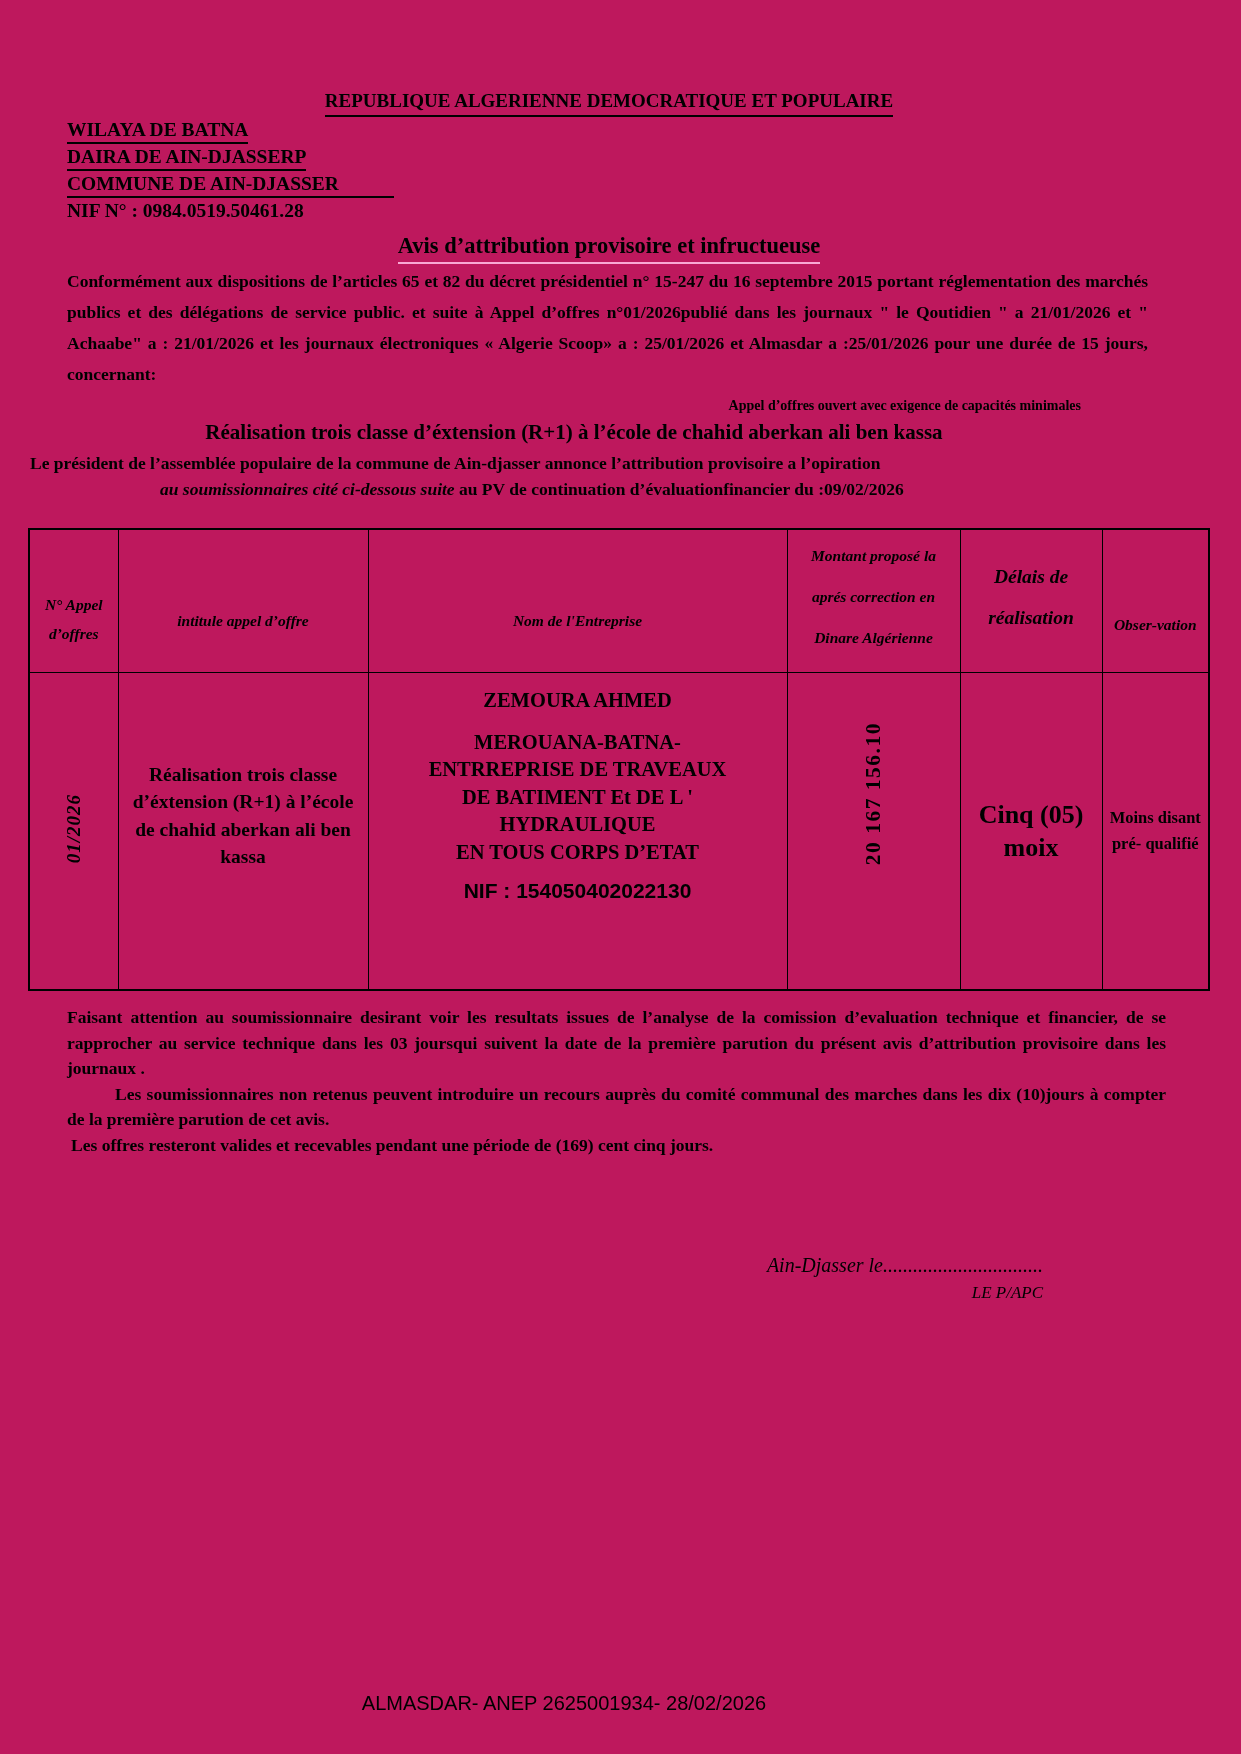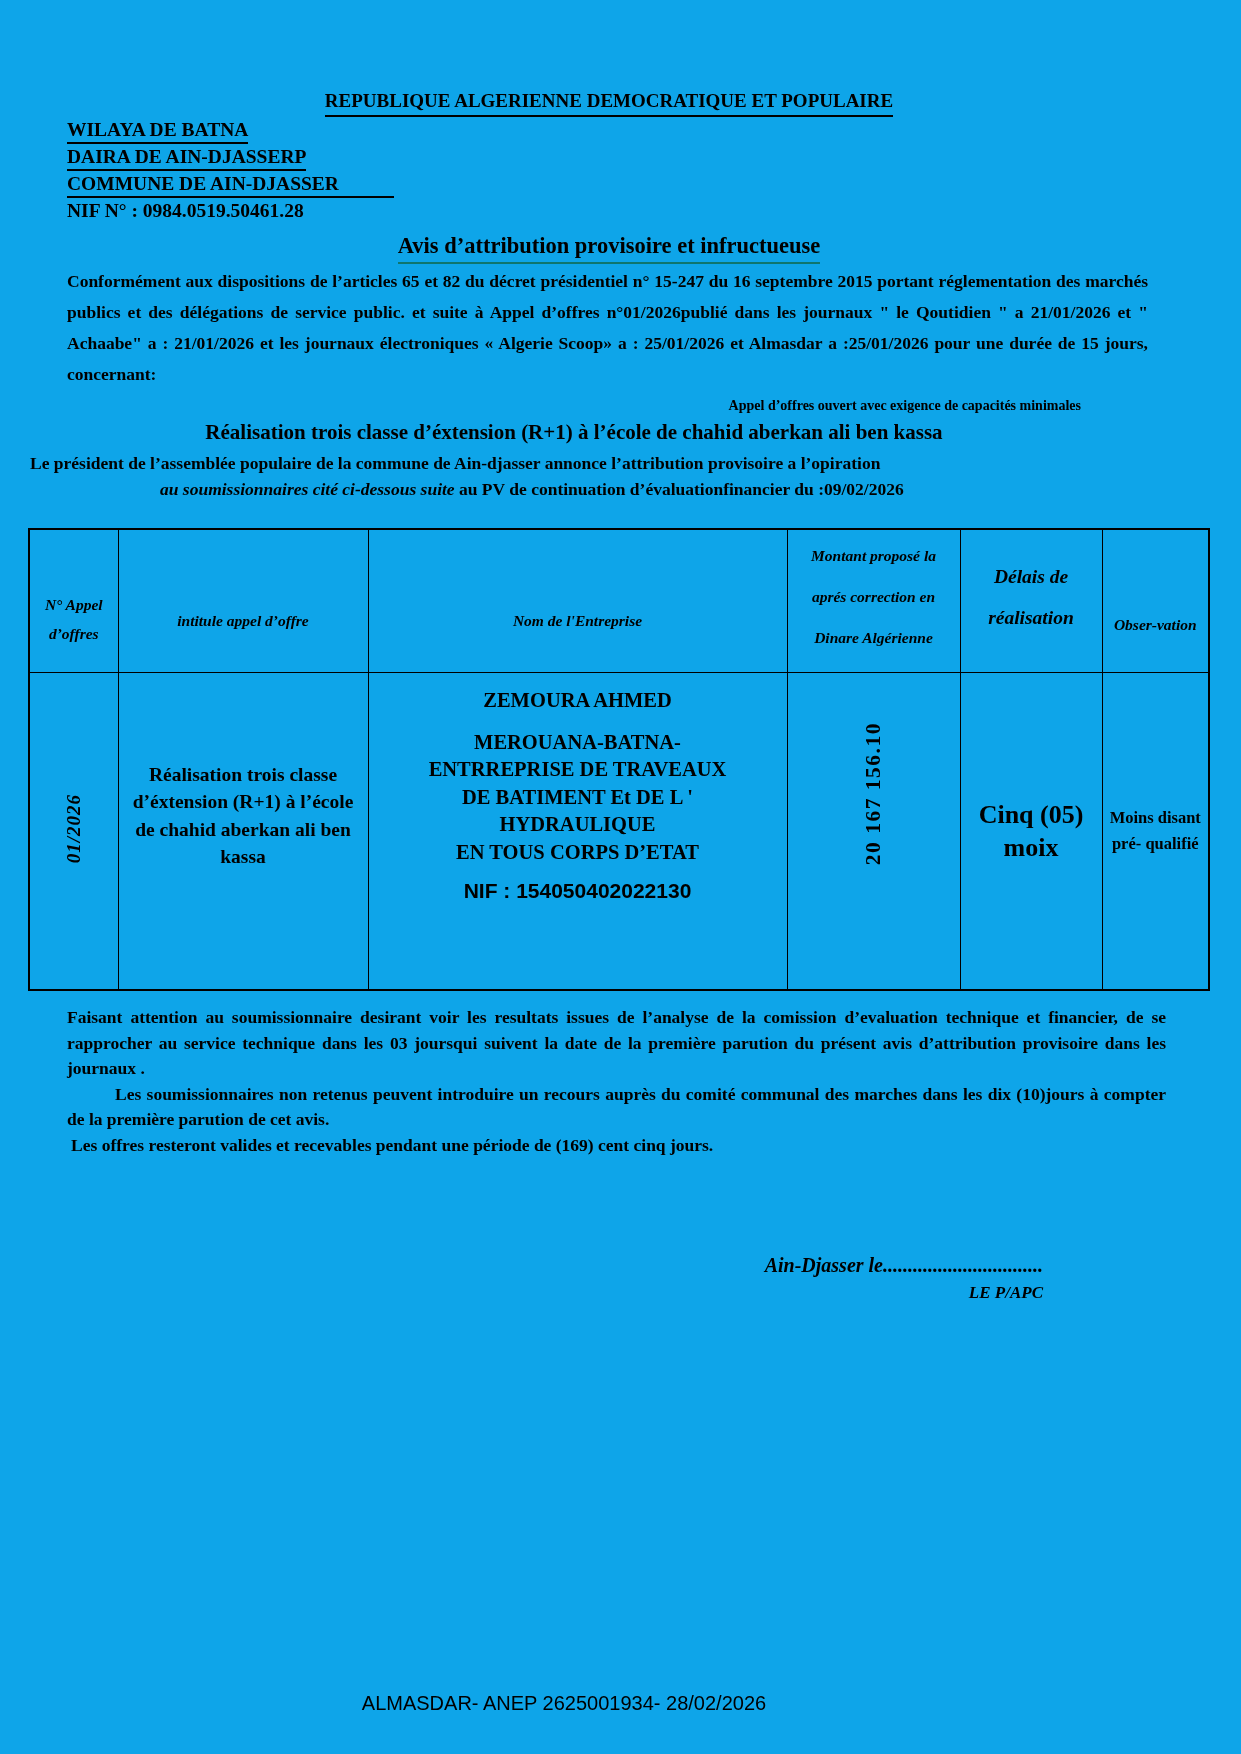--- a/index.html
+++ b/index.html
@@ -1,32 +1,32 @@
 <!DOCTYPE html>
 <html><head>
 <meta charset="utf-8">
 <style>
   * { margin:0; padding:0; box-sizing:border-box; }
   html,body { background:#fff; }
   .page {
-    position:relative; width:1241px; height:1754px; background:#0ea5e9;
+    position:relative; width:1241px; height:1754px; background:#be185d;
     font-family:"Liberation Serif", serif; color:#000; overflow:hidden;
   }
   .top { padding-top:88px; }
 
   .hdr-center { margin:0 90px 0 67px; text-align:center; font-size:19px; font-weight:bold; line-height:26px; }
   .hdr-center .u { display:inline-block; border-bottom:2px solid #000; padding-bottom:1px; }
 
   .admin { margin-left:67px; }
   .admin-line { font-size:19.5px; font-weight:bold; line-height:25px; }
   .admin-line .u { display:inline-block; border-bottom:2px solid #000; }
   .commune-u { padding-right:55px; }
 
   .doc-title { margin:8px 90px 0 67px; text-align:center; font-size:22.5px; font-weight:bold; line-height:30px; }
-  .doc-title .u { display:inline-block; border-bottom:2px solid #0f766e; padding-bottom:1px; }
+  .doc-title .u { display:inline-block; border-bottom:2px solid #f9a8d4; padding-bottom:1px; }
 
   .intro { margin:2px 93px 0 67px; font-size:17.5px; font-weight:bold; line-height:31px; text-align:justify; }
 
   .sub1 { margin:4px 160px 0 67px; text-align:right; font-size:14px; font-weight:bold; line-height:24px; }
   .sub2 { margin:0 160px 0 67px; text-align:center; font-size:21px; font-weight:bold; line-height:28px; }
   .president { margin:4px 16px 0 30px; font-size:17.5px; font-weight:bold; line-height:26px; }
   .pv-line { margin:0 0 0 160px; font-size:17.5px; font-weight:bold; line-height:26px; }
   .pv-line .it { font-style:italic; }
 
   .award-table { border-collapse:collapse; table-layout:fixed; width:1180px; margin:26px 0 0 28px; border:2px solid #000; }
@@ -53,21 +53,21 @@
   td.c4 { padding-bottom:70px; }
   td.c4 .rot { font-weight:bold; font-size:21.5px; letter-spacing:1.5px; }
   td.c5 { font-weight:bold; font-size:26px; line-height:33px; padding:0 16px; }
   td.c6 { font-weight:bold; font-size:16.5px; line-height:26px; padding:0 4px;margin-left:24px; }
 
   .notes { margin:14px 75px 0 67px; font-size:17.5px; font-weight:bold; line-height:25.5px; }
   .notes p { text-align:justify; }
   .note-indent { text-indent:48px; }
   .note-small-indent { padding-left:4px; }
 
-  .signature { position:absolute; top:1252px; right:198px; text-align:right; font-weight:bold; font-style:italic; }
+  .signature { position:absolute; top:1252px; right:198px; text-align:right; font-weight:normal; font-style:italic; }
   .sig-place { font-size:20px; line-height:26px; }
   .sig-role { font-size:17px; line-height:22px; margin-top:4px; }
 
   .footer { position:absolute; top:1692px; left:7px; right:120px; text-align:center;
     font-family:"Liberation Sans", sans-serif; font-size:20px; }
 </style>
 </head>
 <body>
 
 <div class="page">

